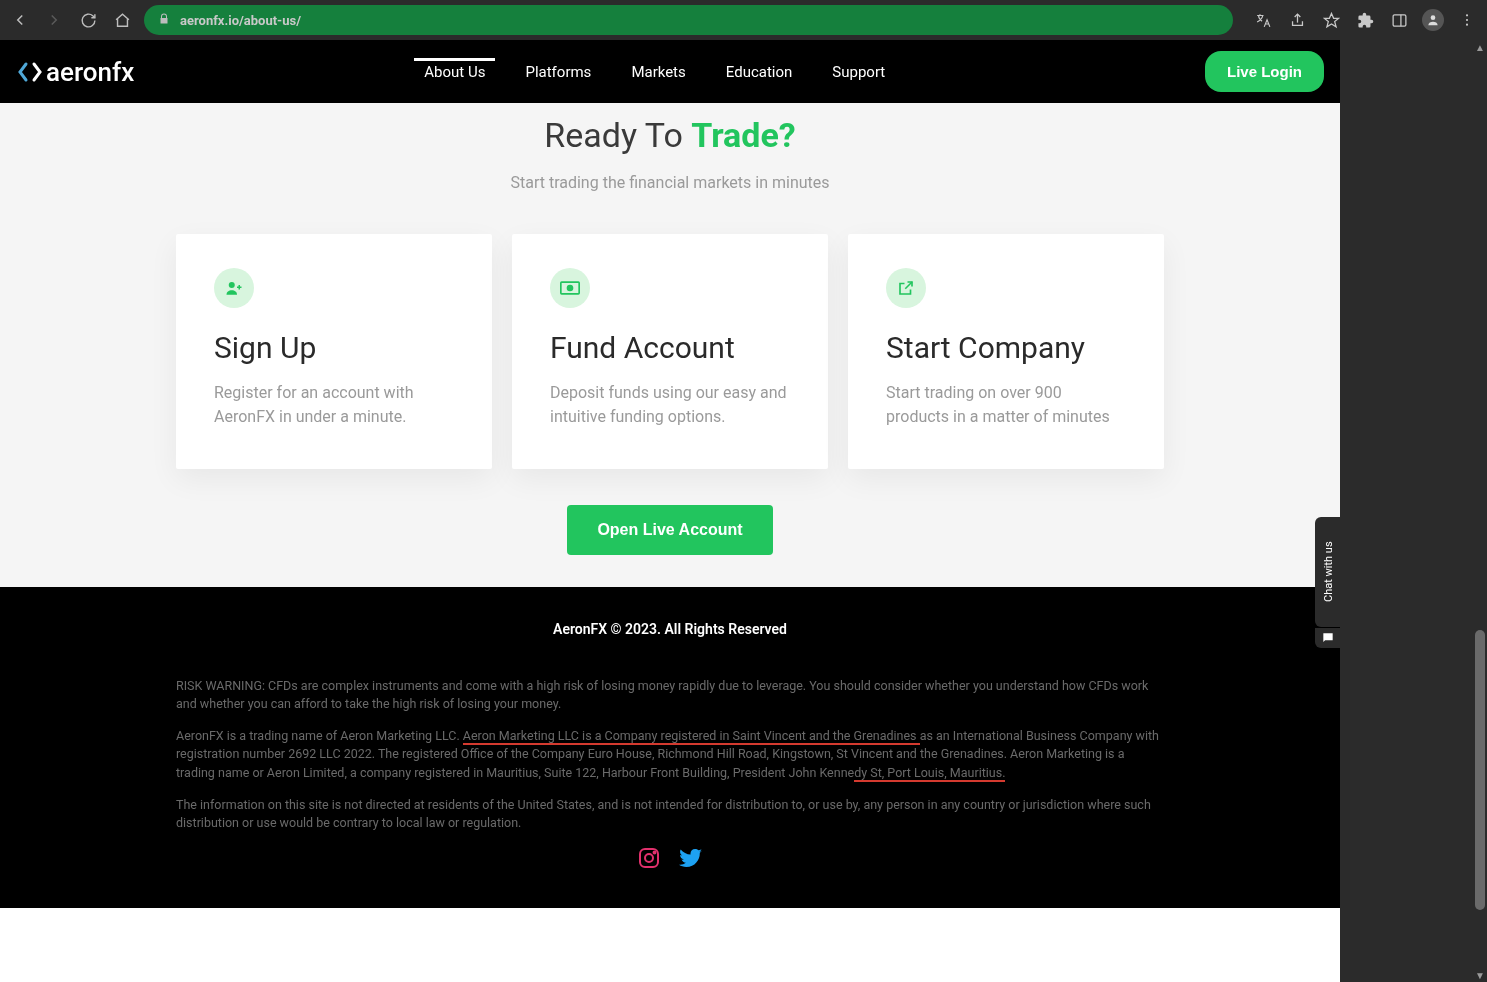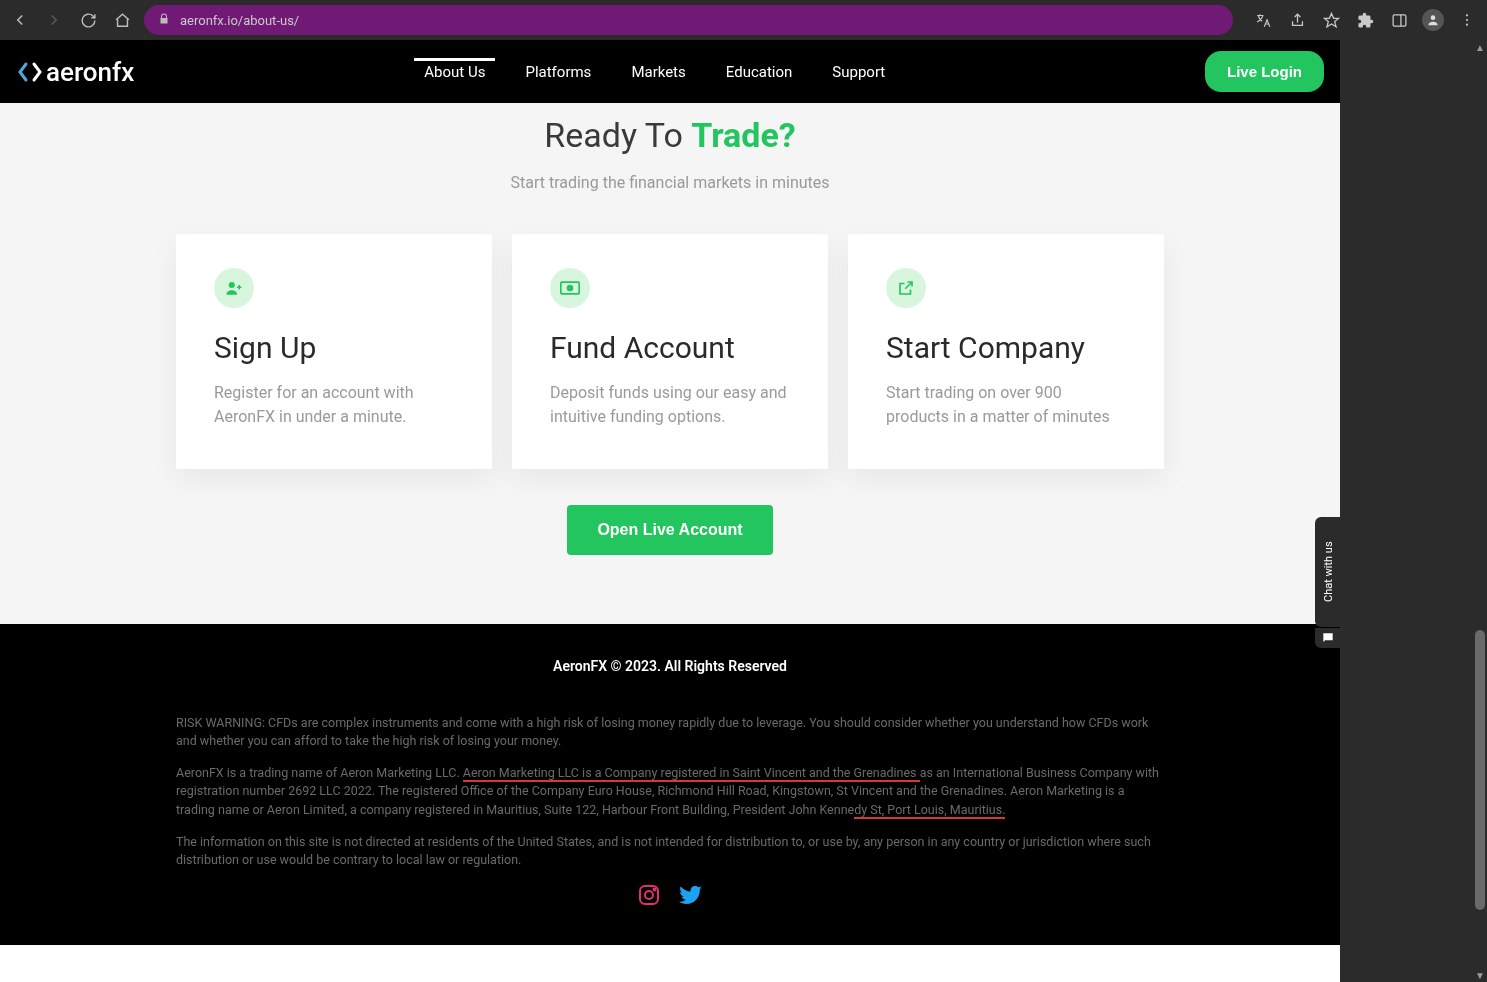--- a/index.html
+++ b/index.html
@@ -23,28 +23,29 @@
 }
 .chrome-btn {
   width: 24px; height: 24px;
   display: flex; align-items: center; justify-content: center;
   color: #bdbdbd; cursor: pointer;
 }
 .chrome-btn.disabled { color: #5a5a5a; }
 .address-bar {
   flex: 1;
   height: 30px;
-  background: #701a75;
+  background: #15803d;
   border-radius: 15px;
   display: flex;
   align-items: center;
   padding: 0 14px;
   gap: 10px;
   color: #c9c9c9;
   font-size: 13px;
+  font-weight: bold;
 }
 .address-bar .lock { color: #bdbdbd; font-size: 12px; }
 .chrome-right { display: flex; align-items: center; gap: 10px; padding-left: 8px; }
 .chrome-right .chrome-btn { color: #c9c9c9; }
 
 
 .viewport {
   width: 1340px;
   height: 942px;
   background: #fff;
@@ -96,21 +97,21 @@
   padding: 12px 22px;
   border-radius: 16px;
   font-size: 15px;
   font-weight: 600;
   cursor: pointer;
 }
 
 
 .content {
   background: #f5f5f5;
-  padding: 12px 0 69px;
+  padding: 12px 0 32px;
 }
 .hero-title {
   text-align: center;
   font-size: 34px;
   font-weight: 400;
   color: #3a3a3a;
 }
 .hero-title .green {
   color: #22c55e;
   font-weight: 700;

